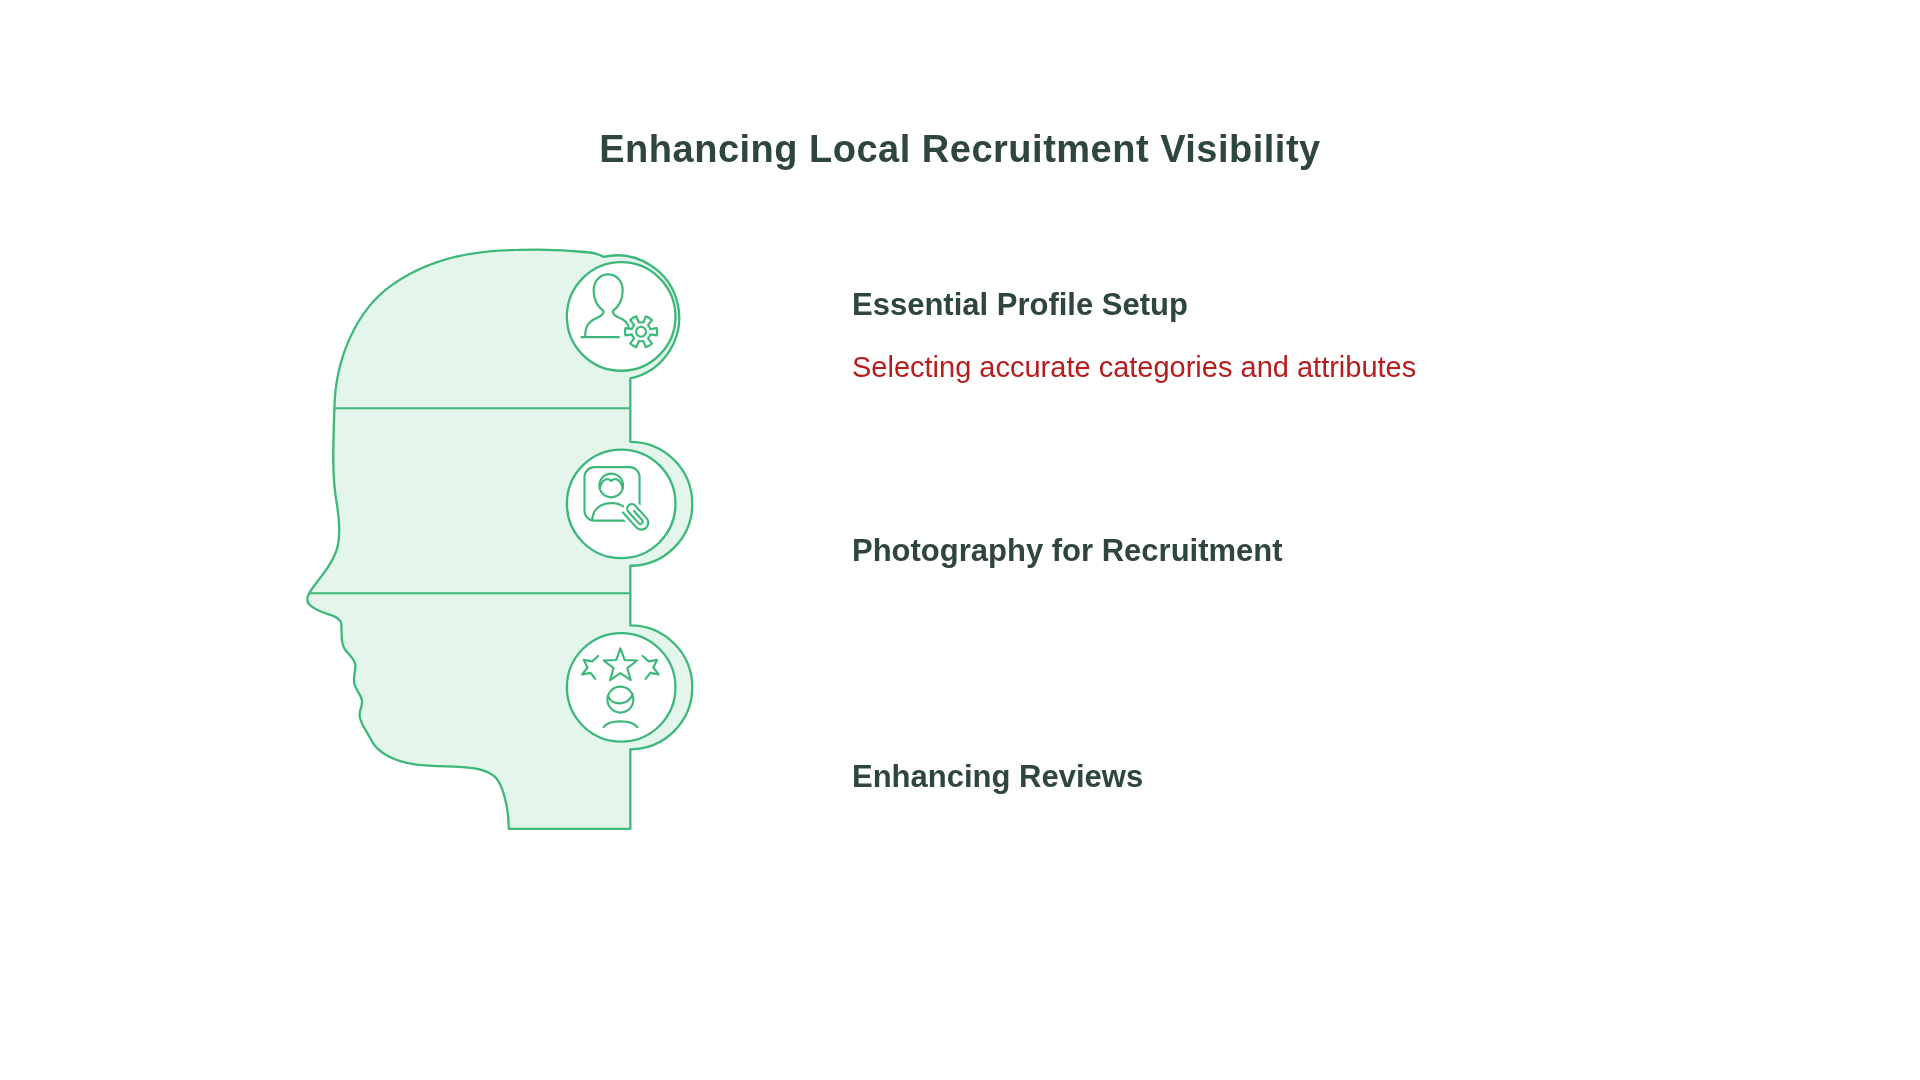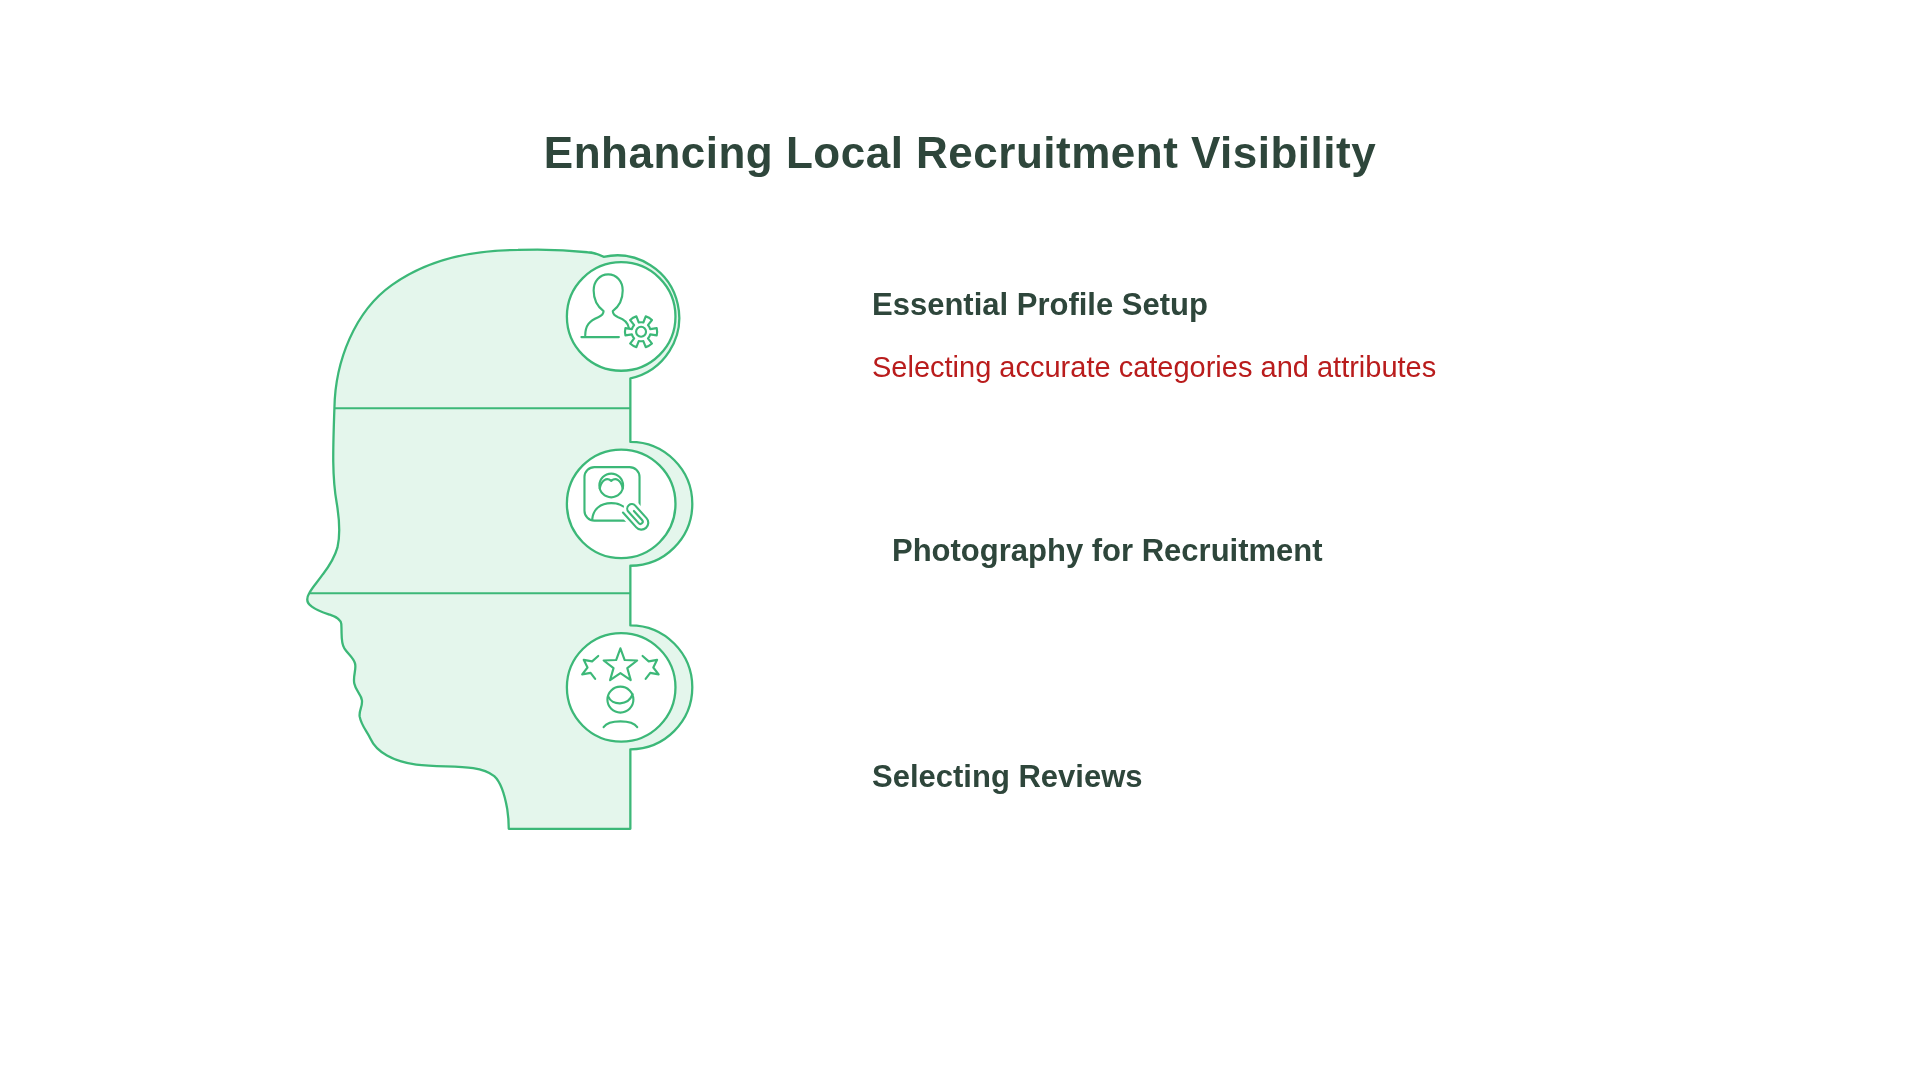--- a/index.html
+++ b/index.html
@@ -4,42 +4,42 @@
 <style>
   html,body{margin:0;padding:0;}
   body{
     width:1920px;height:1080px;position:relative;overflow:hidden;
     background:#ffffff;
     font-family:"Liberation Sans","DejaVu Sans",sans-serif;
   }
   .page-title{
     position:absolute;left:0;top:96px;width:1920px;
     text-align:center;
-    font-size:44px;line-height:56px;font-weight:bold;
+    font-size:38px;line-height:56px;font-weight:bold;
     color:#2e463b;letter-spacing:0.5px;
   }
   .figure-wrap{
     position:absolute;left:300px;top:240px;width:520px;height:780px;
   }
   .sections{
-    position:absolute;left:872px;top:0;width:700px;height:757px;
+    position:absolute;left:852px;top:0;width:700px;height:757px;
   }
   .section{
     position:absolute;left:0;width:700px;
   }
   .section-heading{
     font-size:31px;line-height:38px;font-weight:bold;color:#2e463b;
     margin:0;
   }
   .section-desc{
     font-size:29px;line-height:35px;font-weight:normal;color:#b91c1c;
     margin:26px 0 0 0;max-width:700px;
   }
   .sec-1{top:286px;}
-  .sec-2{top:532px;margin-left:20px;}
+  .sec-2{top:532px;}
   .sec-3{top:758px;}
   svg .outline{fill:#e4f6ec;stroke:#3cb878;stroke-width:3;stroke-linejoin:round;}
   svg .divider{fill:none;stroke:#3cb878;stroke-width:2.5;}
   svg .badge{fill:#ffffff;stroke:#3cb878;stroke-width:3;}
   svg .glyph{fill:none;stroke:#3cb878;stroke-width:2.8;stroke-linecap:round;stroke-linejoin:round;}
   svg .halo{fill:none;stroke:#ffffff;stroke-width:10;stroke-linecap:round;stroke-linejoin:round;}
 </style>
 </head>
 <body>
 
@@ -129,15 +129,15 @@
 
 <div class="sections">
   <div class="section sec-1">
     <h2 class="section-heading">Essential Profile Setup</h2>
     <p class="section-desc">Selecting accurate categories and attributes</p>
   </div>
   <div class="section sec-2">
     <h2 class="section-heading">Photography for Recruitment</h2>
   </div>
   <div class="section sec-3">
-    <h2 class="section-heading">Selecting Reviews</h2>
+    <h2 class="section-heading">Enhancing Reviews</h2>
   </div>
 </div>
 
 </body></html>

